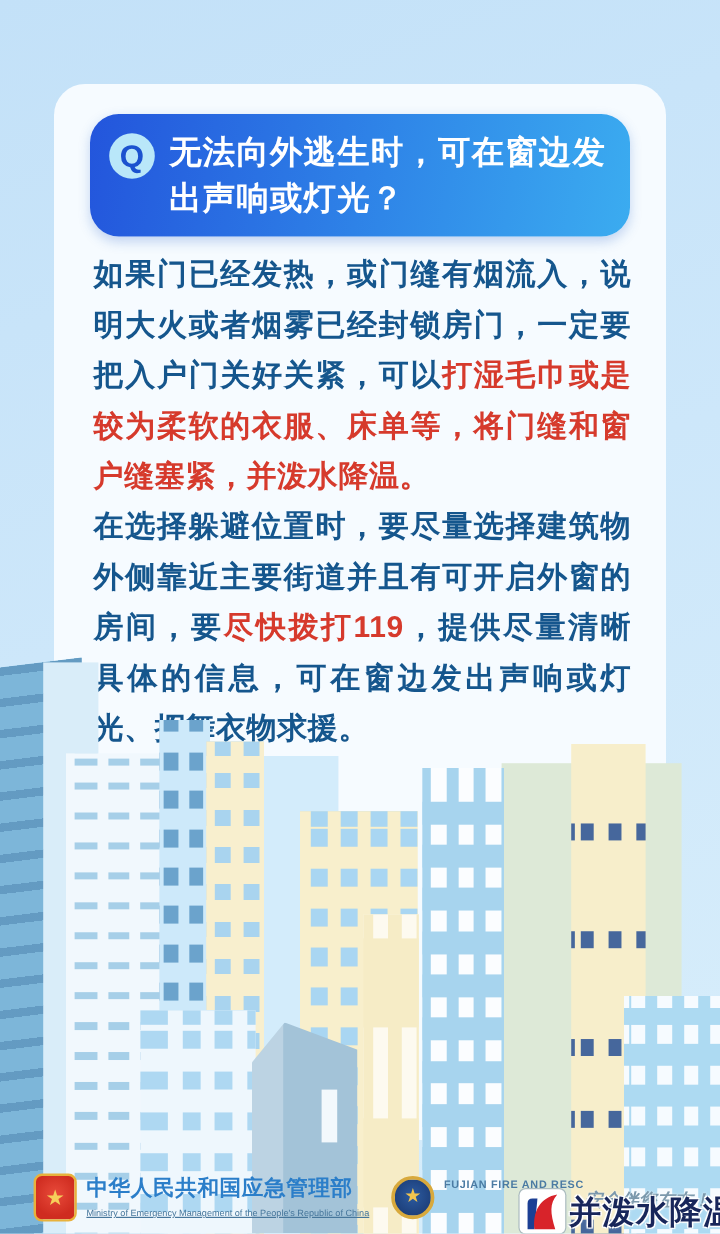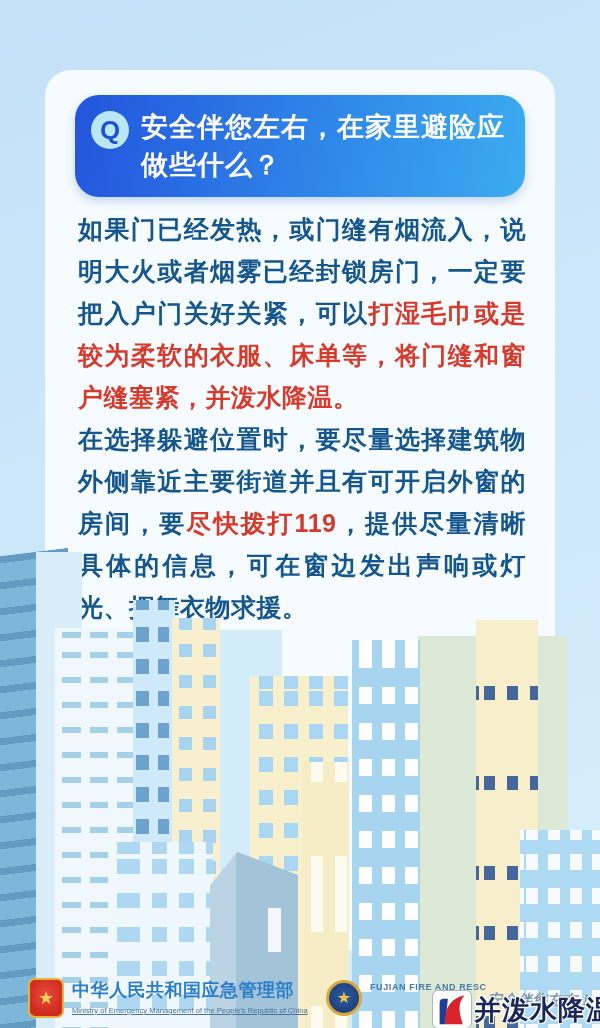--- a/index.html
+++ b/index.html
@@ -170,21 +170,21 @@
 </style>
 </head>
 <body>
 
 <div class="poster">
 
   <div class="card"></div>
 
   <div class="q-banner">
     <div class="q-circle">Q</div>
-    <div class="q-text">安全伴您左右，在家里避险应做些什么？</div>
+    <div class="q-text">无法向外逃生时，可在窗边发出声响或灯光？</div>
   </div>
 
   <div class="answer">
       <p><span>如果门已经发热，或门缝有烟流入，说明大火或者烟雾已经封锁房门，一定要把入户门关好关紧，可以</span><span class="hl">打湿毛巾或是较为柔软的衣服、床单等，将门缝和窗户缝塞紧，并泼水降温。</span></p>
       <p><span>在选择躲避位置时，要尽量选择建筑物外侧靠近主要街道并且有可开启外窗的房间，要</span><span class="hl">尽快拨打119</span><span>，提供尽量清晰具体的信息，可在窗边发出声响或灯光、挥舞衣物求援。</span></p>
     </div>
 
   <div class="skyline">
     <div class="bld b-green"></div>
     <div class="bld b-cream3"></div>

